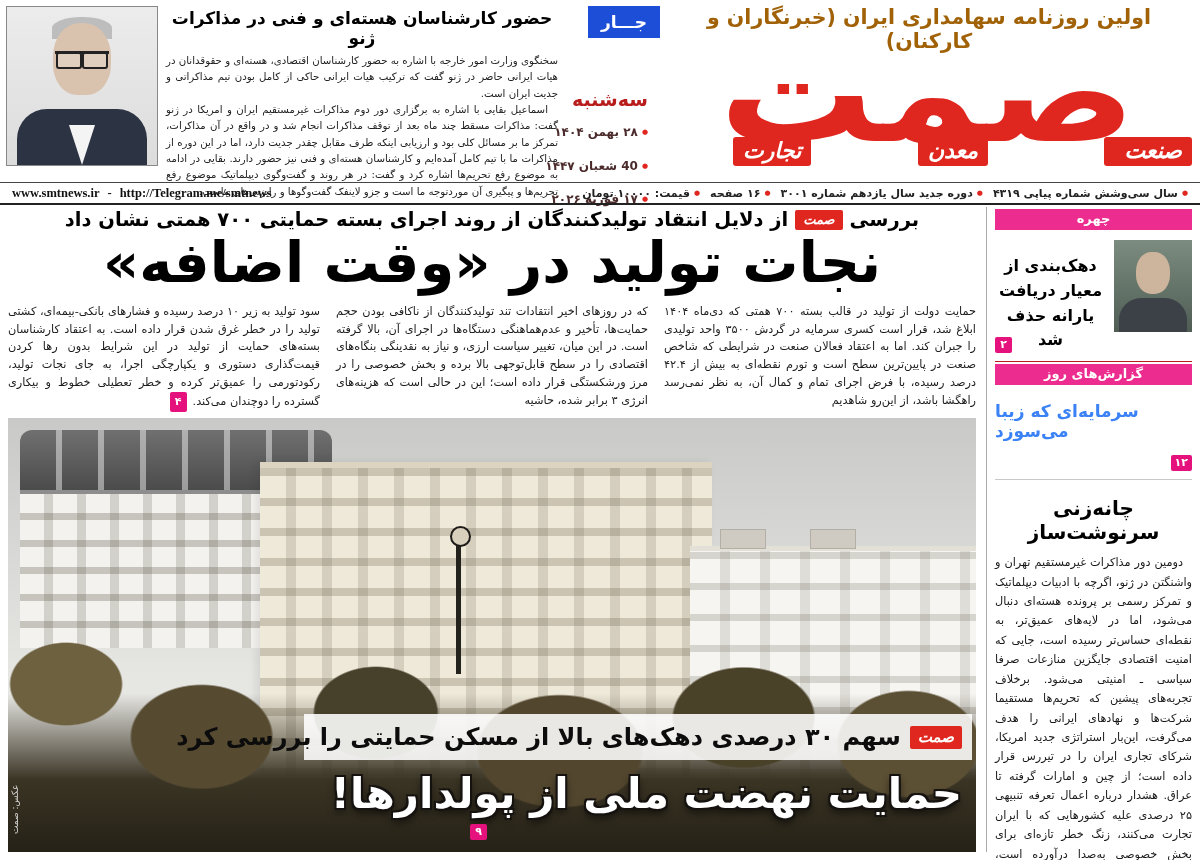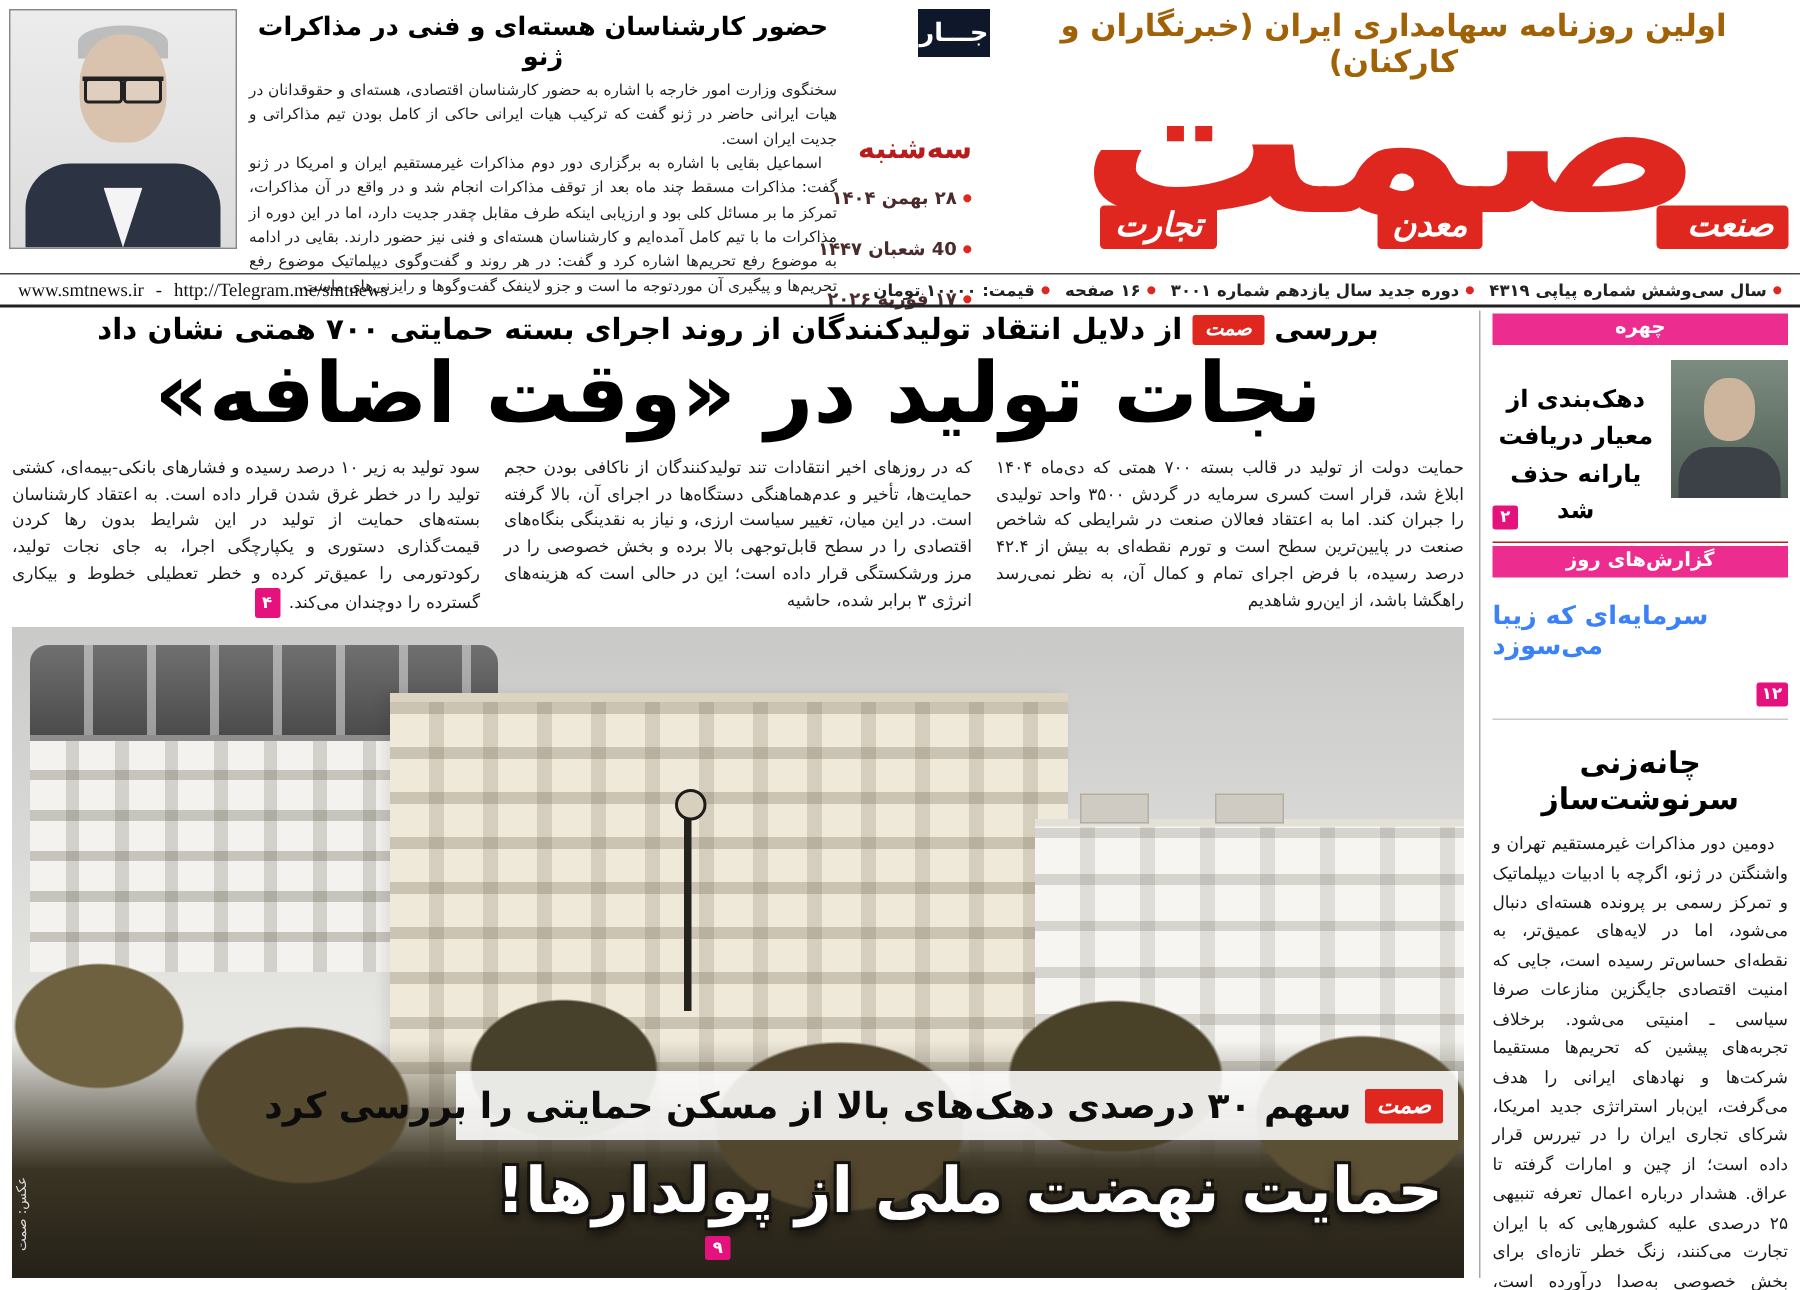--- a/index.html
+++ b/index.html
@@ -17,21 +17,21 @@
   .tl-par + .tl-par { text-indent:10px; }
   .portrait { width:152px; height:160px; border:1px solid #888; background:linear-gradient(#ececec,#dcdcdc); position:relative; overflow:hidden; flex:none; }
   .portrait .head { position:absolute; top:16px; left:50%; transform:translateX(-50%); width:58px; height:72px; background:#d9c3af; border-radius:46% 46% 42% 42%; }
   .portrait .hair { position:absolute; top:10px; left:50%; transform:translateX(-50%); width:60px; height:22px; background:#bdbdbd; border-radius:50% 50% 0 0; }
   .portrait .glasses { position:absolute; top:44px; left:50%; transform:translateX(-50%); width:54px; height:14px; border-top:3px solid #222; }
   .portrait .glasses::before,.portrait .glasses::after { content:""; position:absolute; top:-2px; width:22px; height:13px; border:2.5px solid #222; border-radius:3px; background:rgba(255,255,255,.2); }
   .portrait .glasses::before { left:1px; } .portrait .glasses::after { right:1px; }
   .portrait .suit { position:absolute; bottom:0; left:50%; transform:translateX(-50%); width:130px; height:56px; background:#2c3444; border-radius:30px 30px 0 0; }
   .portrait .shirt { position:absolute; bottom:0; left:50%; transform:translateX(-50%); width:26px; height:40px; background:#f4f4f4; clip-path:polygon(50% 100%,0 0,100% 0); }
 
-  .ribbon { position:absolute; top:6px; right:540px; width:48px; height:32px; background:#0f172a; color:#fff;
+  .ribbon { position:absolute; top:6px; right:540px; width:72px; height:32px; background:#1d4ed8; color:#fff;
             font-size:17px; font-weight:800; text-align:center; line-height:32px; letter-spacing:-1px; }
   .date-col { position:absolute; top:88px; right:552px; width:100px; text-align:right; }
   .weekday { font-size:19px; font-weight:800; color:#b91c1c; margin-bottom:12px; }
   .dline { font-size:12px; font-weight:700; color:#4a2a2a; line-height:1.8; white-space:nowrap;margin-top:12px; }
   .dline::before { content:"●"; color:#e0271f; font-size:7px; vertical-align:2px; margin-left:4px; }
 
   .tagline { position:absolute; top:5px; right:6px; width:530px; text-align:center; color:#a16207;
              font-size:20.5px; font-weight:800; }
   .logo-block { position:absolute; top:24px; right:0; width:545px; height:152px; overflow:hidden; }
   .logo-word { font-size:138px; font-weight:900; color:#e0271f; line-height:1.02; text-align:center;
@@ -39,21 +39,21 @@
   .logo-sub { position:absolute; bottom:10px; color:#fff; font-size:22px; font-weight:800; font-style:italic;
               background:#e0271f; padding:1px 10px 3px; border-radius:3px; }
   .sub-sanat { right:8px;padding-left:20px; } .sub-madan { right:212px; } .sub-tejarat { left:78px; }
 
   
   .infobar { position:absolute; top:182px; left:0; right:0; height:23px; border-top:1.5px solid #444;
              border-bottom:2.5px solid #222; display:flex; align-items:center; justify-content:space-between;
              padding:0 12px; }
   .segs { display:flex; align-items:center; gap:10px; font-size:11px; font-weight:700; color:#222; }
   .seg::before { content:"●"; color:#e0271f; font-size:7px; vertical-align:2px; margin-left:4px; }
-  .urls { direction:ltr; font-family:"Liberation Serif", serif; font-weight:400; font-size:12.5px; color:#111; display:flex; gap:8px; }
+  .urls { direction:ltr; font-family:"Liberation Serif", serif; font-weight:700; font-size:12.5px; color:#111; display:flex; gap:8px; }
 
   
   .mainwrap { position:absolute; top:207px; left:8px; right:8px; bottom:8px; display:flex; direction:rtl; gap:10px; }
   .sidebar { width:206px; flex:none; border-left:1px solid #aaa; padding-left:8px; }
   .maincol { flex:1; display:flex; flex-direction:column; min-width:0; }
 
   .kicker { display:flex; justify-content:center; align-items:center; gap:7px; font-size:19.5px; font-weight:800;
             color:#000; margin:1px 0 3px; }
   .chip { background:#e0271f; color:#fff; font-size:13px; font-weight:900; padding:2px 8px 3px; border-radius:2px; font-style:italic; }
   .headline { text-align:center; font-size:56px; font-weight:900; color:#000; line-height:1.05; margin:0 0 10px; }

